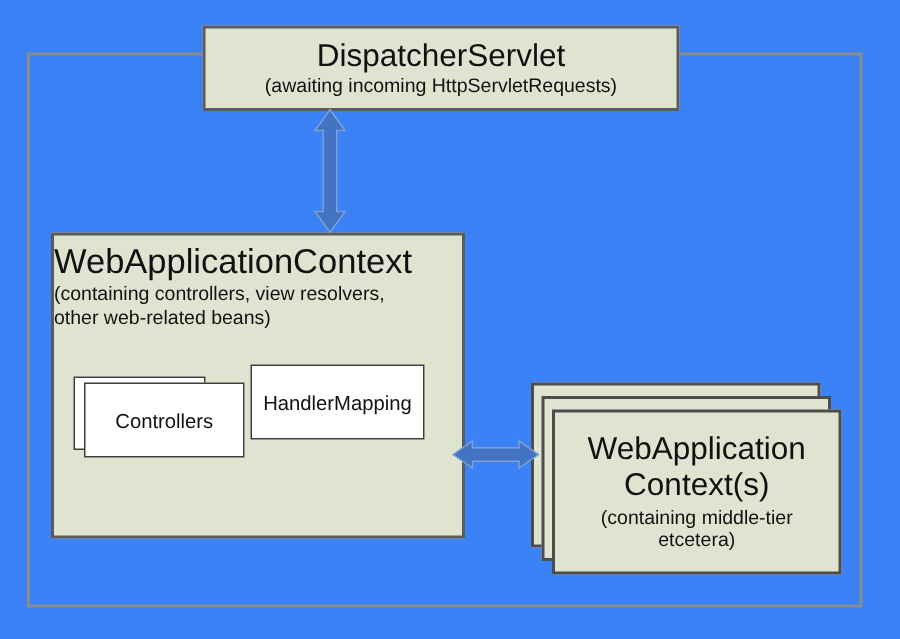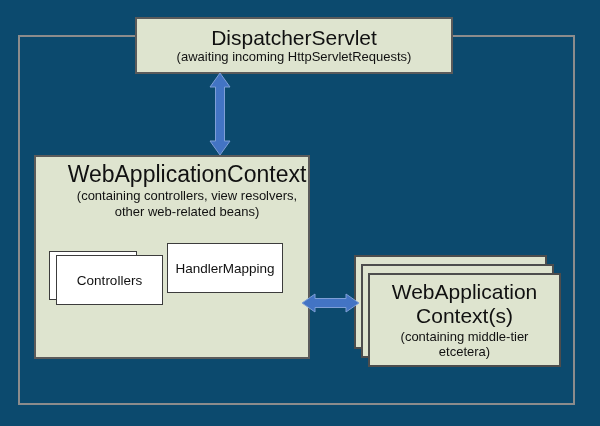--- a/index.html
+++ b/index.html
@@ -5,21 +5,21 @@
   html, body {
     margin: 0;
     padding: 0;
     background: #ffffff;
     font-family: "Liberation Sans", "DejaVu Sans", sans-serif;
   }
   #canvas {
     position: relative;
     width: 600px;
     height: 426px;
-    background: #0c4a6e;
+    background: #3b82f6;
     overflow: hidden;
   }
   .outer-rect {
     position: absolute;
     left: 18px; top: 35px;
     width: 553px; height: 366px;
     border: 2px solid #8c8c8c;
     background: transparent;
     z-index: 1;
   }
@@ -45,22 +45,21 @@
   }
   .box-subtitle {
     font-size: 13px;
     color: #111;
     line-height: 1.2;
   }
   .wac-box {
     left: 34px; top: 155px;
     width: 276px; height: 204px;
     z-index: 2;
-    text-align: center;
-    padding-left: 30px;
+    text-align: left;
   }
   .wac-title {
     font-size: 23px;
     color: #111;
     margin-top: 4px;
     white-space: nowrap;
   }
   .wac-sub-line {
     font-size: 13px;
     color: #111;
@@ -77,21 +76,21 @@
     font-size: 13.5px;
     color: #111;
     white-space: nowrap;
   }
   .bean-controllers-back { left: 13px; top: 94px; width: 88px; height: 49px; z-index: 1; }
   .bean-controllers      { left: 20px; top: 98px; width: 107px; height: 50px; z-index: 2; }
   .bean-handlermapping   { left: 131px; top: 86px; width: 116px; height: 50px; z-index: 2; }
   .bean-viewresolver     { left: 69px; top: 141px; width: 101px; height: 48px; z-index: 3; }
   .stack-layer {
     position: absolute;
-    width: 193px; height: 94px;
+    width: 193px; height: 110px;
     background: #dee4cf;
     border: 2px solid #4d4d4d;
     box-sizing: border-box;
   }
   .stack-back   { left: 354px; top: 255px; z-index: 2; }
   .stack-middle { left: 361px; top: 264px; z-index: 3; }
   .stack-front  {
     left: 368px; top: 273px; z-index: 4;
     display: flex; flex-direction: column;
     align-items: center; justify-content: center;

